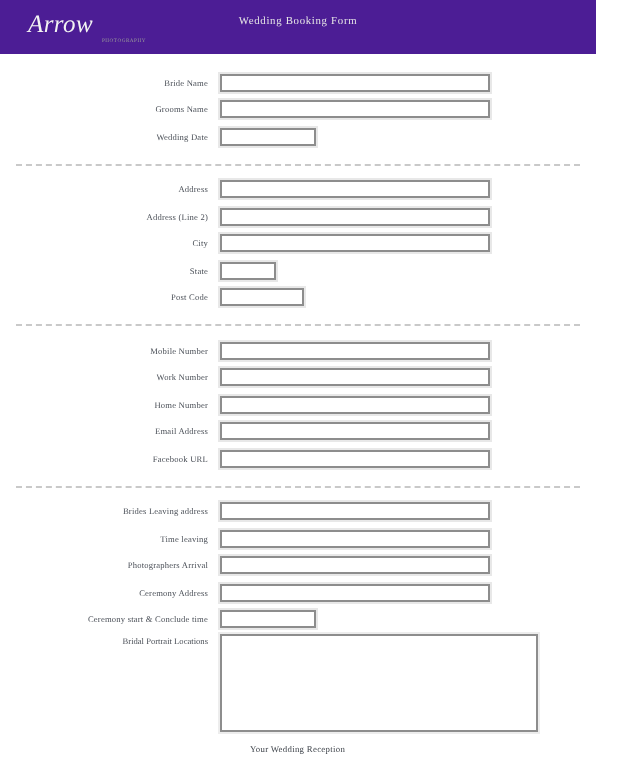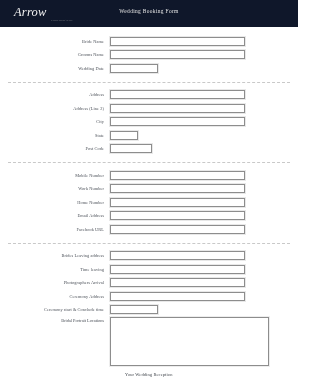--- a/index.html
+++ b/index.html
@@ -7,21 +7,21 @@
     width: 298px; height: 386px;
     background: #ffffff;
     font-family: "Liberation Serif", serif;
     overflow: hidden;
   }
 
   
   .header {
     position: relative;
     width: 298px; height: 27px;
-    background: #0f172a;
+    background: #4c1d95;
     display: flex; align-items: center;
   }
   .logo-wrap {
     position: absolute; left: 14px; top: 3px;
     width: 62px; height: 22px;
     color: #ffffff;
     display: flex; flex-direction: column; justify-content: center;
   }
   .logo-main {
     font-family: "Liberation Serif", serif;

